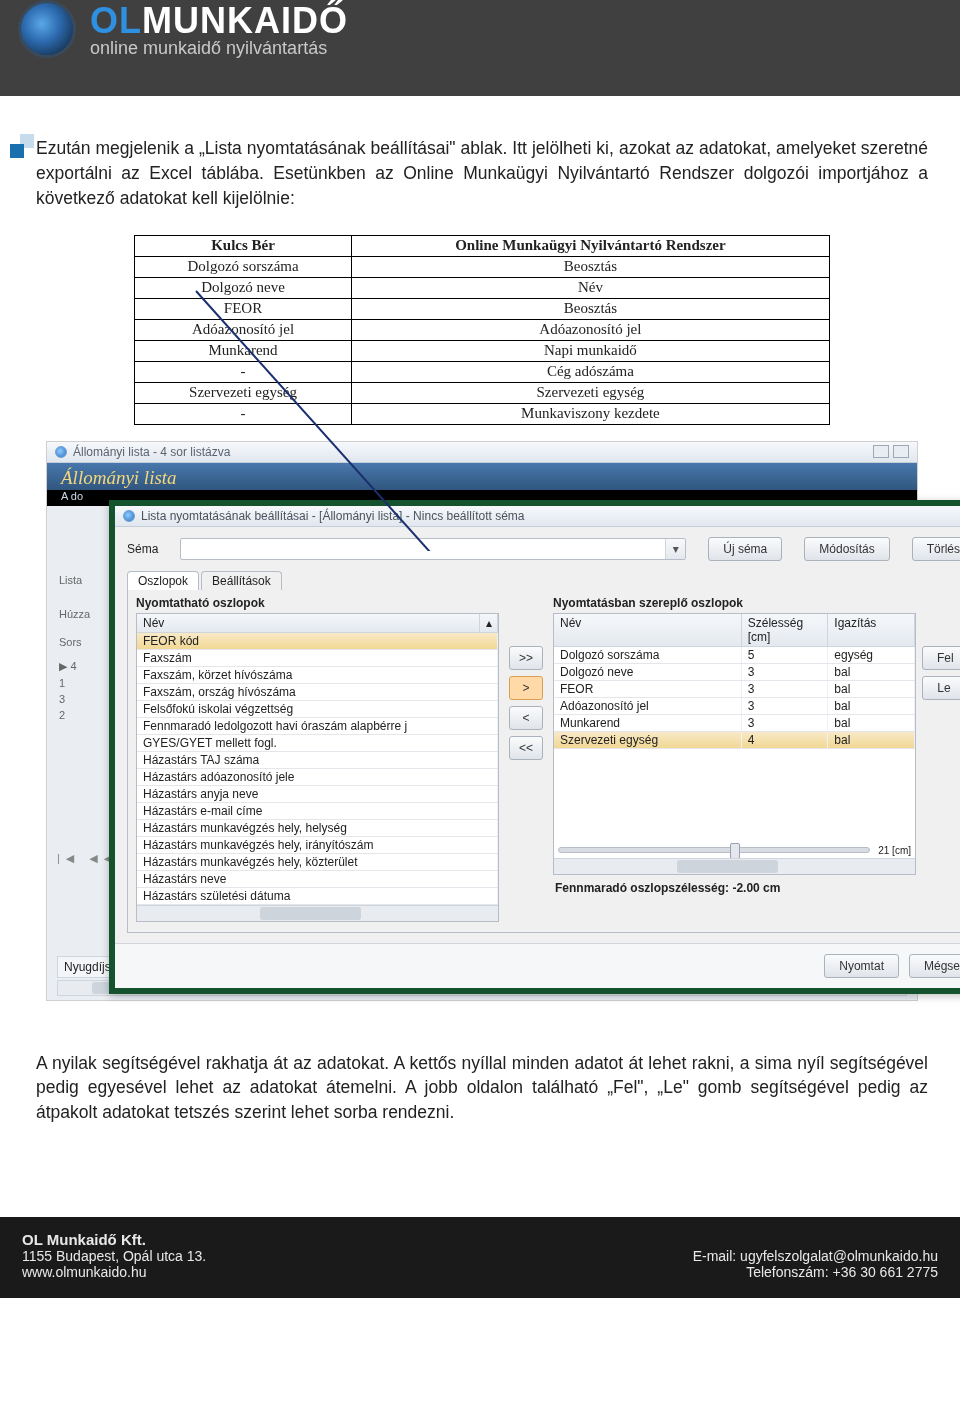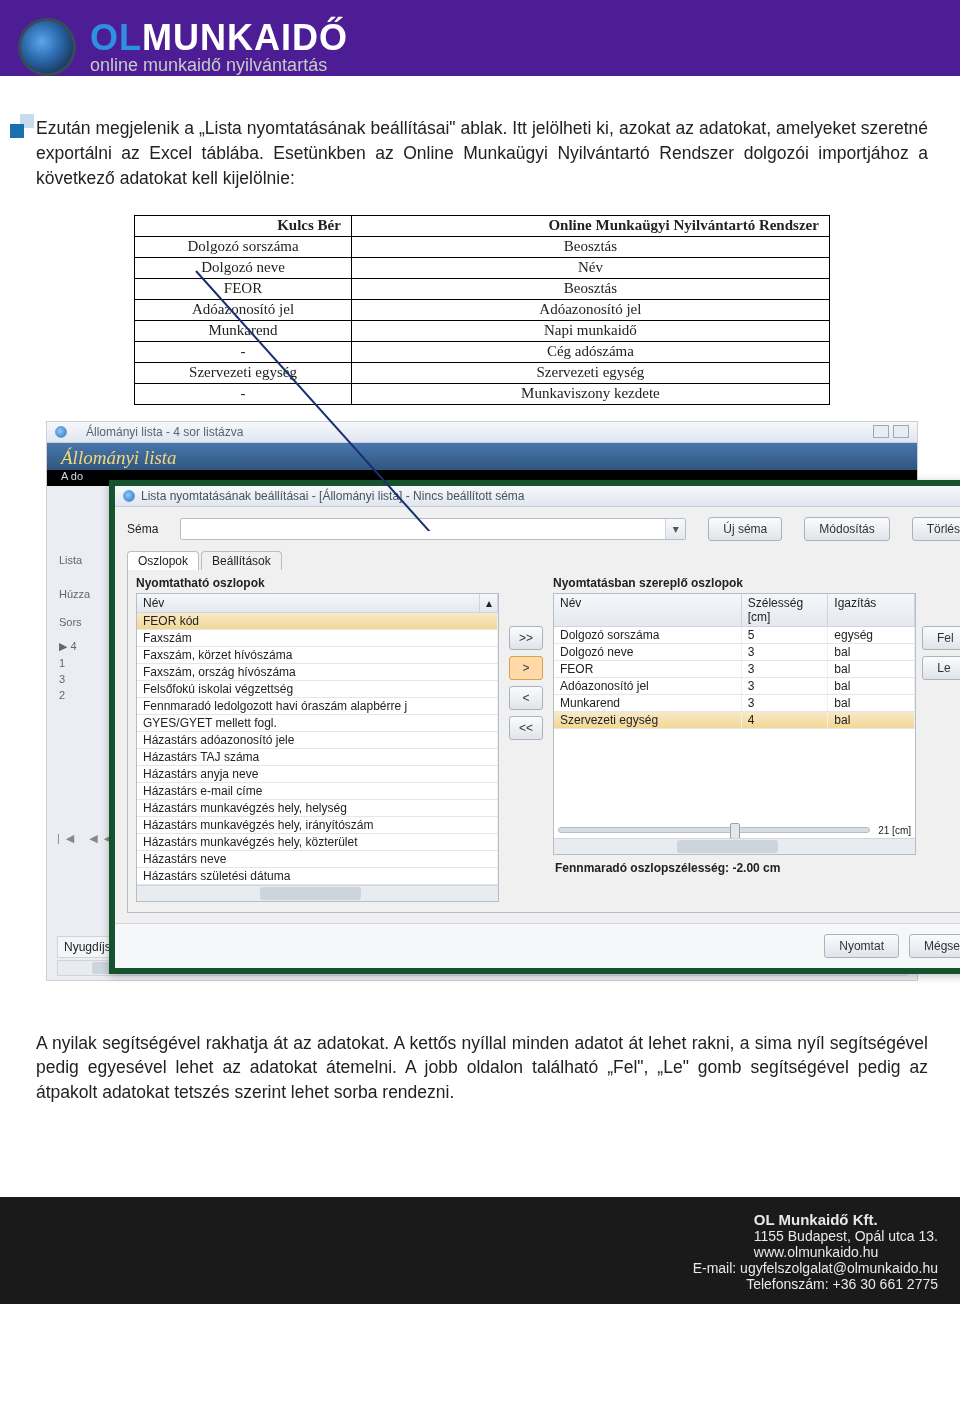--- a/index.html
+++ b/index.html
@@ -1,33 +1,33 @@
 <!DOCTYPE html>
 <html><head>
 <meta charset="utf-8">
 <style>
   * { box-sizing: border-box; margin: 0; padding: 0; }
   body { width: 960px; margin: 0 auto; background: #fff; font-family: "Segoe UI", Tahoma, Verdana, sans-serif; color: #222; }
-  .header { background: #4c1d95; height: 76px; display: flex; align-items: flex-end; padding: 0 18px; }
+  .header { background: #404040; height: 96px; display: flex; align-items: flex-start; padding: 0 18px; }
   .logo-mark { width: 58px; height: 58px; border-radius: 50%; background: radial-gradient(circle at 40% 40%, #5aa8e8 0%, #2d6bb0 40%, #0c1a2a 100%); border: 3px solid #3a4a5a; margin-right: 14px; }
   .logo-text { display: flex; flex-direction: column; }
   .brand { font-size: 36px; font-weight: 800; letter-spacing: 1px; }
   .brand-blue { color: #2f8fe0; }
   .brand-white { color: #fff; }
   .brand-sub { color: #c9c9c9; font-size: 18px; margin-top: -4px; }
   .content { padding: 40px 32px 32px 36px; }
   .intro { font-size: 17.5px; line-height: 1.42; text-align: justify; }
   .square-deco { position: relative; }
   .square-deco::before { content: ""; position: absolute; left: -16px; top: -2px; width: 14px; height: 14px; background: #1a6fae; opacity: .25; }
   .square-deco::after { content: ""; position: absolute; left: -26px; top: 8px; width: 14px; height: 14px; background: #1a6fae; }
   .mapping-table { border-collapse: collapse; margin: 24px auto 16px; width: 78%; }
   .mapping-table td { border: 1px solid #000; font-size: 15px; padding: 1.5px 10px; text-align: center; font-family: "Times New Roman", serif; }
-  .mapping-table .hdr td { font-weight: bold; text-align: right; }
+  .mapping-table .hdr td { font-weight: bold; }
   .screenshot { border: 1px solid #cfcfcf; margin: 8px 10px 0; background: #eaeef3; font-size: 12px; position: relative; }
-  .win-titlebar { background: linear-gradient(#f6f8fb,#e1e7ef); border-bottom: 1px solid #c5ced9; padding: 3px 8px; display: flex; align-items: center; gap: 19px; color: #5a6470; }
+  .win-titlebar { background: linear-gradient(#f6f8fb,#e1e7ef); border-bottom: 1px solid #c5ced9; padding: 3px 8px; display: flex; align-items: center; gap: 6px; color: #5a6470; }
   .blue-dot { width: 12px; height: 12px; border-radius: 50%; background: radial-gradient(circle at 40% 40%, #8fcbff, #2d73c0); border: 1px solid #6aa0d4; }
   .win-ctrl { margin-left: auto; display: flex; gap: 4px; }
   .win-ctrl span { width: 16px; height: 13px; border: 1px solid #9ea9b5; background: #e8edf3; display: inline-block; }
   .inner-header { background: linear-gradient(#4877ad,#30567e); color: #f4d77a; font-style: italic; font-family: serif; font-size: 19px; padding: 4px 14px 1px; }
   .inner-sub { color: #cadbe8; font-size: 11px; font-style: normal; padding: 0 14px 4px; background: #000000; }
   .dialog { position: absolute; left: 62px; top: 58px; width: 884px; background: #f0f0f0; border: 6px solid #14532d; box-shadow: 0 2px 8px rgba(0,0,0,.25); z-index: 5; }
   .dialog .dlg-title { background: linear-gradient(#f6f8fb,#e1e7ef); border-bottom: 1px solid #c5ced9; padding: 3px 8px; display: flex; align-items: center; gap: 6px; color: #4a525c; font-size: 12px; }
   .dlg-close { margin-left: auto; color: #888; }
   .dlg-body { padding: 10px 12px 10px; }
   .sema-row { display: flex; align-items: center; gap: 22px; margin-bottom: 10px; }
@@ -65,21 +65,21 @@
   .bg-left { position: absolute; left: 8px; top: 130px; font-size: 11px; color: #666; }
   .bg-left .row { padding: 2px 4px; }
   .bg-bottom-row { position: absolute; left: 10px; right: 10px; bottom: 22px; height: 22px; background: #f3f5f8; border: 1px solid #cfd5dc; display: flex; align-items: center; font-size: 12px; }
   .bg-scroll { position: absolute; left: 10px; right: 10px; bottom: 4px; height: 16px; background: #e8ebef; border: 1px solid #cfd5dc; }
   .bg-scroll .scroll-thumb { left: 4%; width: 12%; }
   .right-chips { position: absolute; right: 14px; top: 170px; display: flex; flex-direction: column; gap: 2px; }
   .chip { background: linear-gradient(#eaf1f8,#d3e0ef); border: 1px solid #b4c5d8; border-radius: 3px; font-size: 11px; padding: 1px 5px; color: #5a6470; }
   .screenshot-wrap { position: relative; height: 580px; }
   .arrow-line { position: absolute; z-index: 8; pointer-events: none; }
   .outtro { font-size: 17.5px; line-height: 1.42; text-align: justify; margin-top: 30px; }
-  .footer { background: #1a1a1a; color: #e8e8e8; display: flex; justify-content: space-between; align-items: flex-end; padding: 14px 22px 12px; font-size: 14px; margin-top: 60px; flex-direction: column; }
+  .footer { background: #1a1a1a; color: #e8e8e8; display: flex; justify-content: space-between; align-items: flex-end; padding: 14px 22px 18px; font-size: 14px; margin-top: 60px; }
   .footer .left .company { font-weight: 800; font-size: 15px; }
   .footer .right { text-align: right; }
   .footer .right .email b, .footer .right .tel b { font-weight: 400; }
   .pager-icons { position: absolute; left: 10px; top: 410px; color: #888; font-size: 11px; letter-spacing: 6px; }
 </style>
 </head>
 <body>
 
 <div class="header">
   <div class="logo-mark"></div>
@@ -231,24 +231,24 @@
                     <div class="grid-row">
                       <div class="cell">Felsőfokú iskolai végzettség</div>
                     </div>
                     <div class="grid-row">
                       <div class="cell">Fennmaradó ledolgozott havi óraszám alapbérre j</div>
                     </div>
                     <div class="grid-row">
                       <div class="cell">GYES/GYET mellett fogl.</div>
                     </div>
                     <div class="grid-row">
+                      <div class="cell">Házastárs TAJ száma</div>
+                    </div>
+                    <div class="grid-row">
                       <div class="cell">Házastárs adóazonosító jele</div>
-                    </div>
-                    <div class="grid-row">
-                      <div class="cell">Házastárs TAJ száma</div>
                     </div>
                     <div class="grid-row">
                       <div class="cell">Házastárs anyja neve</div>
                     </div>
                     <div class="grid-row">
                       <div class="cell">Házastárs e-mail címe</div>
                     </div>
                     <div class="grid-row">
                       <div class="cell">Házastárs munkavégzés hely, helység</div>
                     </div>

